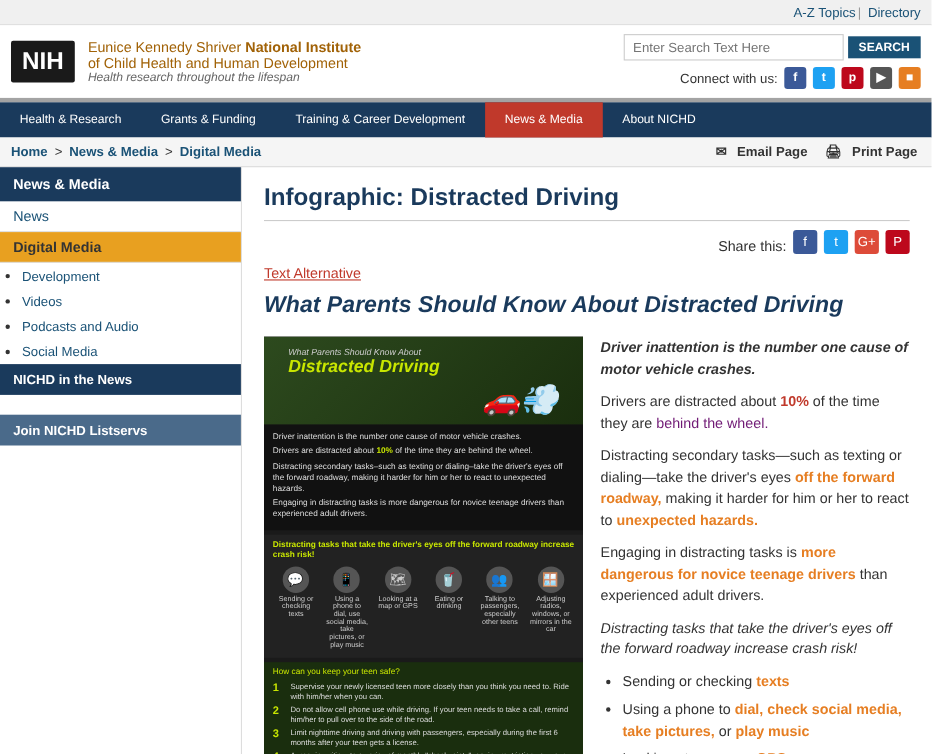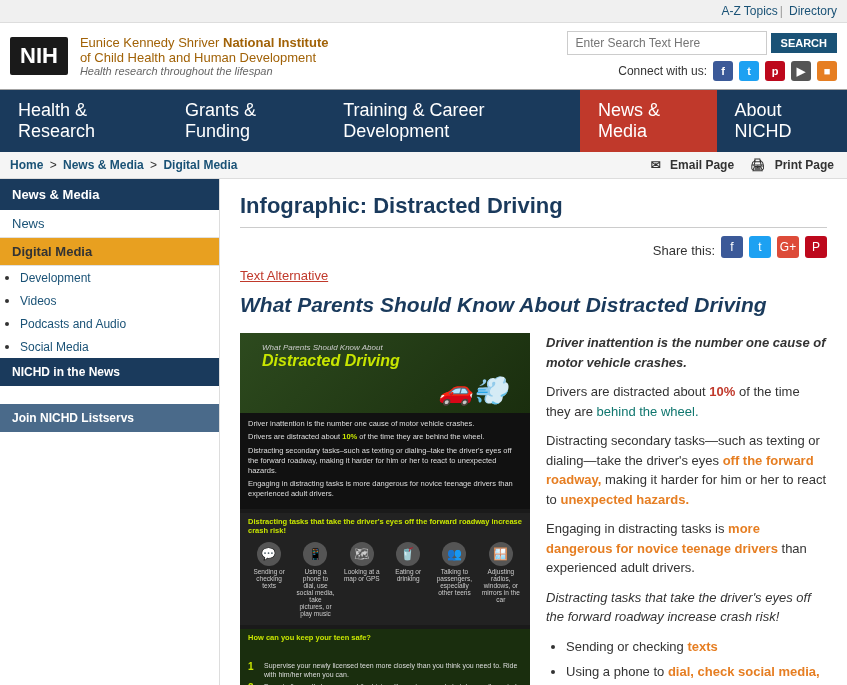--- a/index.html
+++ b/index.html
@@ -4,40 +4,40 @@
   <style>
     * { margin: 0; padding: 0; box-sizing: border-box; }
     body { font-family: Arial, sans-serif; font-size: 13px; color: #333; background: #fff; }
 
     
     .top-bar { background: #f0f0f0; padding: 4px 10px; display: flex; justify-content: flex-end; align-items: center; font-size: 12px; border-bottom: 1px solid #ddd; }
     .top-bar a { color: #1a5276; text-decoration: none; margin-left: 4px; }
     .top-bar span { color: #999; margin: 0 2px; }
 
     
-    .header { background: #fff; padding: 8px 10px; display: flex; align-items: center; justify-content: space-between; border-bottom: 1px solid #a3a3a3; }
+    .header { background: #fff; padding: 8px 10px; display: flex; align-items: center; justify-content: space-between; border-bottom: 4px solid #a3a3a3; }
     .header-left { display: flex; align-items: center; }
     .nih-logo { background: #1a1a1a; color: #fff; font-size: 22px; font-weight: bold; padding: 6px 10px; margin-right: 12px; border-radius: 2px; }
     .header-text h1 { font-size: 13px; font-weight: normal; color: #a16207; }
     .header-text h1 strong { font-weight: bold; }
     .header-text p { font-size: 11px; color: #666; font-style: italic; }
     .header-right { display: flex; flex-direction: column; align-items: flex-end; gap: 6px; }
     .search-row { display: flex; gap: 4px; align-items: center; }
     .search-input { border: 1px solid #ccc; padding: 4px 8px; font-size: 12px; width: 200px; color: #999; }
     .search-btn { background: #1a5276; color: #fff; border: none; padding: 4px 10px; font-size: 11px; font-weight: bold; cursor: pointer; }
     .social-row { display: flex; align-items: center; gap: 6px; font-size: 12px; color: #333; }
     .social-icon { display: inline-block; width: 20px; height: 20px; border-radius: 3px; text-align: center; line-height: 20px; color: #fff; font-size: 11px; font-weight: bold; }
     .icon-fb { background: #3b5998; }
     .icon-tw { background: #1da1f2; }
     .icon-pi { background: #bd081c; }
     .icon-rss { background: #e67e22; }
 
     
     .main-nav { background: #1a3a5c; display: flex; }
-    .main-nav a { color: #fff; text-decoration: none; padding: 10px 18px; font-size: 18px; display: block; }
+    .main-nav a { color: #fff; text-decoration: none; padding: 10px 18px; font-size: 11px; display: block; }
     .main-nav a.active { background: #c0392b; }
 
     
     .breadcrumb { background: #f5f5f5; padding: 6px 10px; display: flex; justify-content: space-between; align-items: center; border-bottom: 1px solid #ddd; font-size: 12px; }
     .breadcrumb a { color: #1a5276; text-decoration: none; font-weight: bold; }
     .breadcrumb span { color: #333; margin: 0 3px; }
     .breadcrumb-right { display: flex; gap: 10px; }
     .breadcrumb-right a { color: #1a5276; font-size: 12px; text-decoration: none; }
 
     
@@ -82,21 +82,21 @@
     .infographic-header .big-text { font-size: 16px; font-weight: bold; color: #c8e600; display: block; line-height: 1.1; }
     .infographic-body { background: #111; padding: 6px 8px; }
     .infographic-body p { font-size: 7.5px; color: #ddd; margin-bottom: 4px; line-height: 1.3; }
     .infographic-body p strong { color: #c8e600; }
     .infographic-section { background: #222; margin: 4px 0; padding: 4px 8px; }
     .infographic-section-title { color: #c8e600; font-size: 7.5px; font-weight: bold; margin-bottom: 3px; }
     .icon-grid { display: flex; gap: 4px; justify-content: space-around; padding: 4px 0; }
     .icon-item { text-align: center; font-size: 6.5px; color: #ccc; width: 38px; }
     .icon-circle { width: 24px; height: 24px; background: #555; border-radius: 50%; margin: 0 auto 2px; display: flex; align-items: center; justify-content: center; font-size: 12px; }
     .infographic-section2 { background: #1a2e0e; margin: 4px 0; padding: 4px 8px; }
-    .infographic-section2-title { color: #c8e600; font-size: 7.5px; font-weight: bold; margin-bottom: 19px; }
+    .infographic-section2-title { color: #c8e600; font-size: 7.5px; font-weight: normal; margin-bottom: 5px; }
     .teen-item-row { display: flex; gap: 6px; align-items: flex-start; margin-bottom: 3px; }
     .teen-num { color: #c8e600; font-size: 10px; font-weight: bold; min-width: 10px; }
     .teen-text { font-size: 7px; color: #ddd; line-height: 1.3; }
   </style>
 </head>
 <body>
 
 <div class="top-bar">
   <a>A-Z Topics</a>
   <span> | </span>
@@ -258,21 +258,21 @@
             </div>
           </div>
         </div>
       </div>
 
       <div class="text-col">
         <p>
           <em><strong>Driver inattention is the number one cause of motor vehicle crashes.</strong></em>
         </p>
         <p>
-          Drivers are distracted about <strong style="color:#c0392b;">10%</strong> of the time they are <span style="color:#0f766e;">behind the wheel.</span>
+          Drivers are distracted about <strong style="color:#c0392b;">10%</strong> of the time they are <span style="color:#701a75;">behind the wheel.</span>
         </p>
         <p>
           Distracting secondary tasks—such as texting or dialing—take the driver's eyes <strong style="color:#e67e22;">off the forward roadway,</strong> making it harder for him or her to react to <strong style="color:#e67e22;">unexpected hazards.</strong>
         </p>
         <p>
           Engaging in distracting tasks is <strong style="color:#e67e22;">more dangerous for novice teenage drivers</strong> than experienced adult drivers.
         </p>
         <p style="font-style:italic;">
           Distracting tasks that take the driver's eyes off the forward roadway increase crash risk!
         </p>

